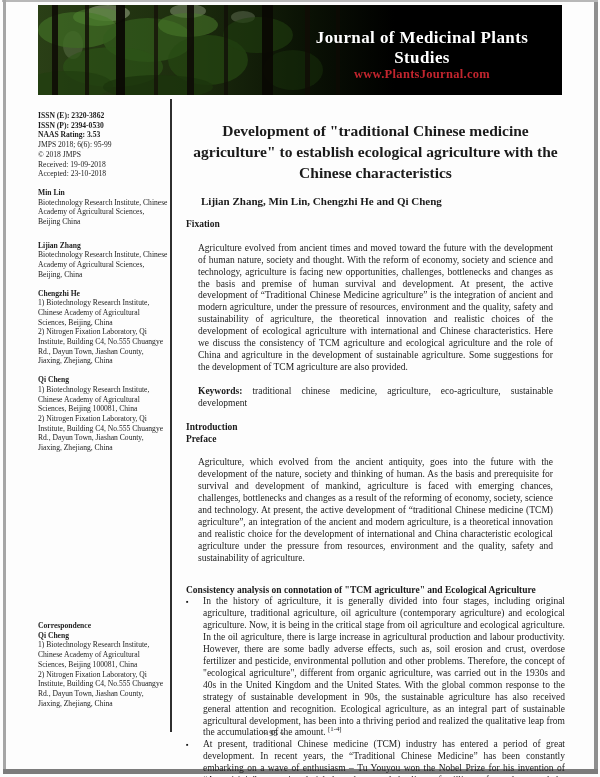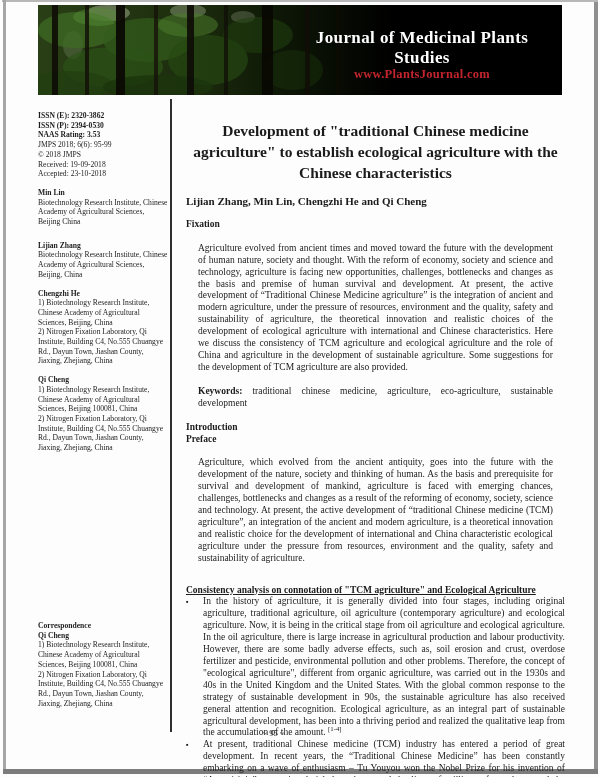--- a/index.html
+++ b/index.html
@@ -39,28 +39,28 @@
   .correspondence{position:absolute;left:0;top:510px;width:130px;}
 
   .main{
     position:absolute;left:186px;top:116px;width:379px;
     font-size:9.5px;line-height:11.9px;text-align:justify;
   }
   .paper-title{
     font-size:15.5px;line-height:21px;font-weight:bold;text-align:center;
     margin:4px 6px 0 6px;
   }
-  .authors-line{font-weight:bold;font-size:11px;margin-top:13px;text-align:left;}
+  .authors-line{font-weight:bold;font-size:11px;margin-top:13px;text-align:left;margin-left:15px;}
   .sec-label{font-weight:bold;margin-top:11px;text-align:left;}
   .para{margin:12px;}
   .keywords{margin-top:7px;}
   .bold-runin{font-weight:bold;}
   .intro-head{font-weight:bold;margin-top:8px;text-align:left;}
   .preface-head{font-weight:bold;text-align:left;}
-  .consistency-head{font-weight:bold;margin-top:20px;text-align:left;text-decoration:underline;}
+  .consistency-head{font-weight:bold;margin-top:20px;text-align:left;}
   .bullet{display:flex;margin:0;}
   .bullet-marker{flex:0 0 17px;width:17px;font-size:7.5px;line-height:11.9px;}
   .bullet-text{flex:1;text-align:justify;}
   sup.ref{font-size:6.8px;line-height:0;vertical-align:super;}
 
   .page-number{
     position:absolute;left:0;top:728px;width:547px;text-align:center;
     font-size:8.5px;color:#333;
   }
 </style>

